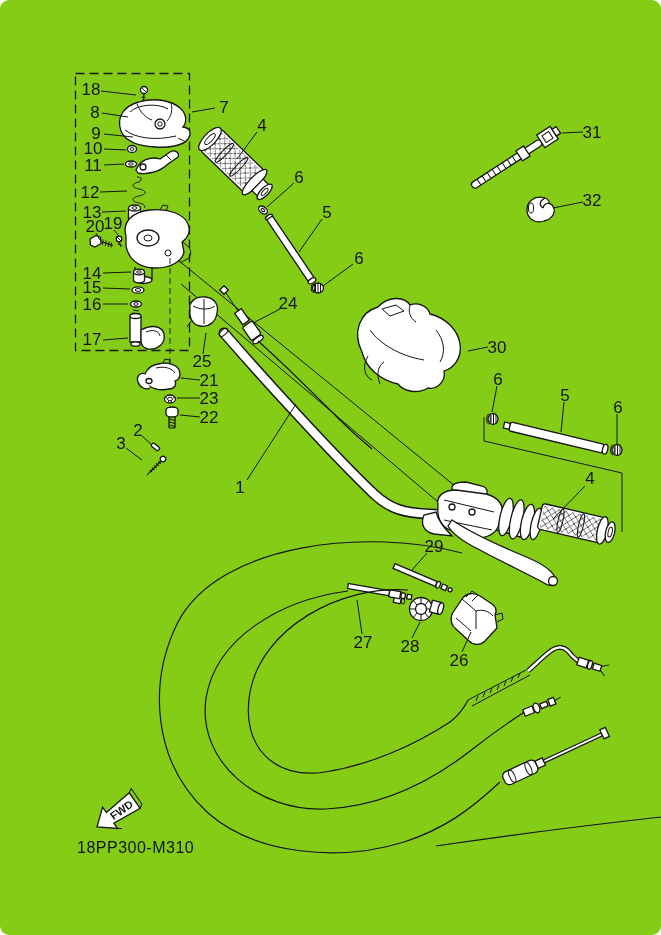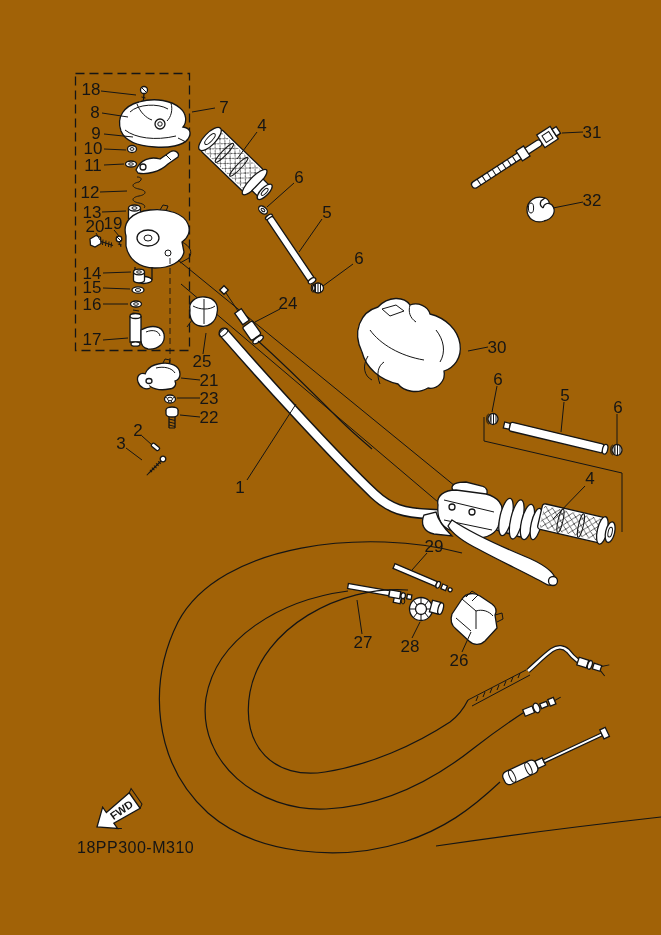--- a/index.html
+++ b/index.html
@@ -1,16 +1,16 @@
 <!DOCTYPE html>
 <html><head>
 <meta charset="utf-8">
 <style>
   html,body{margin:0;padding:0;background:#fff;}
-  .stage{position:relative;width:661px;height:935px;background:#a16207;overflow:hidden;}
+  .stage{position:relative;width:661px;height:935px;background:#84cc16;overflow:hidden;border-radius:9px;}
   svg{display:block;font-family:"Liberation Sans", sans-serif;}
   text.callout{font-size:17px;fill:#151515;}
   text.code{font-size:16px;fill:#151515;letter-spacing:.5px;}
   text.fwd{font-size:11px;font-weight:700;fill:#151515;}
   .ln{stroke:#151515;stroke-width:1.3;fill:none;}
   .th{stroke:#151515;stroke-width:1;fill:none;}
   .cab{stroke:#151515;stroke-width:1.2;fill:none;}
   .wf{stroke:#151515;stroke-width:1.3;fill:#fff;}
   .leader{stroke:#151515;stroke-width:1;fill:none;}
 </style>

